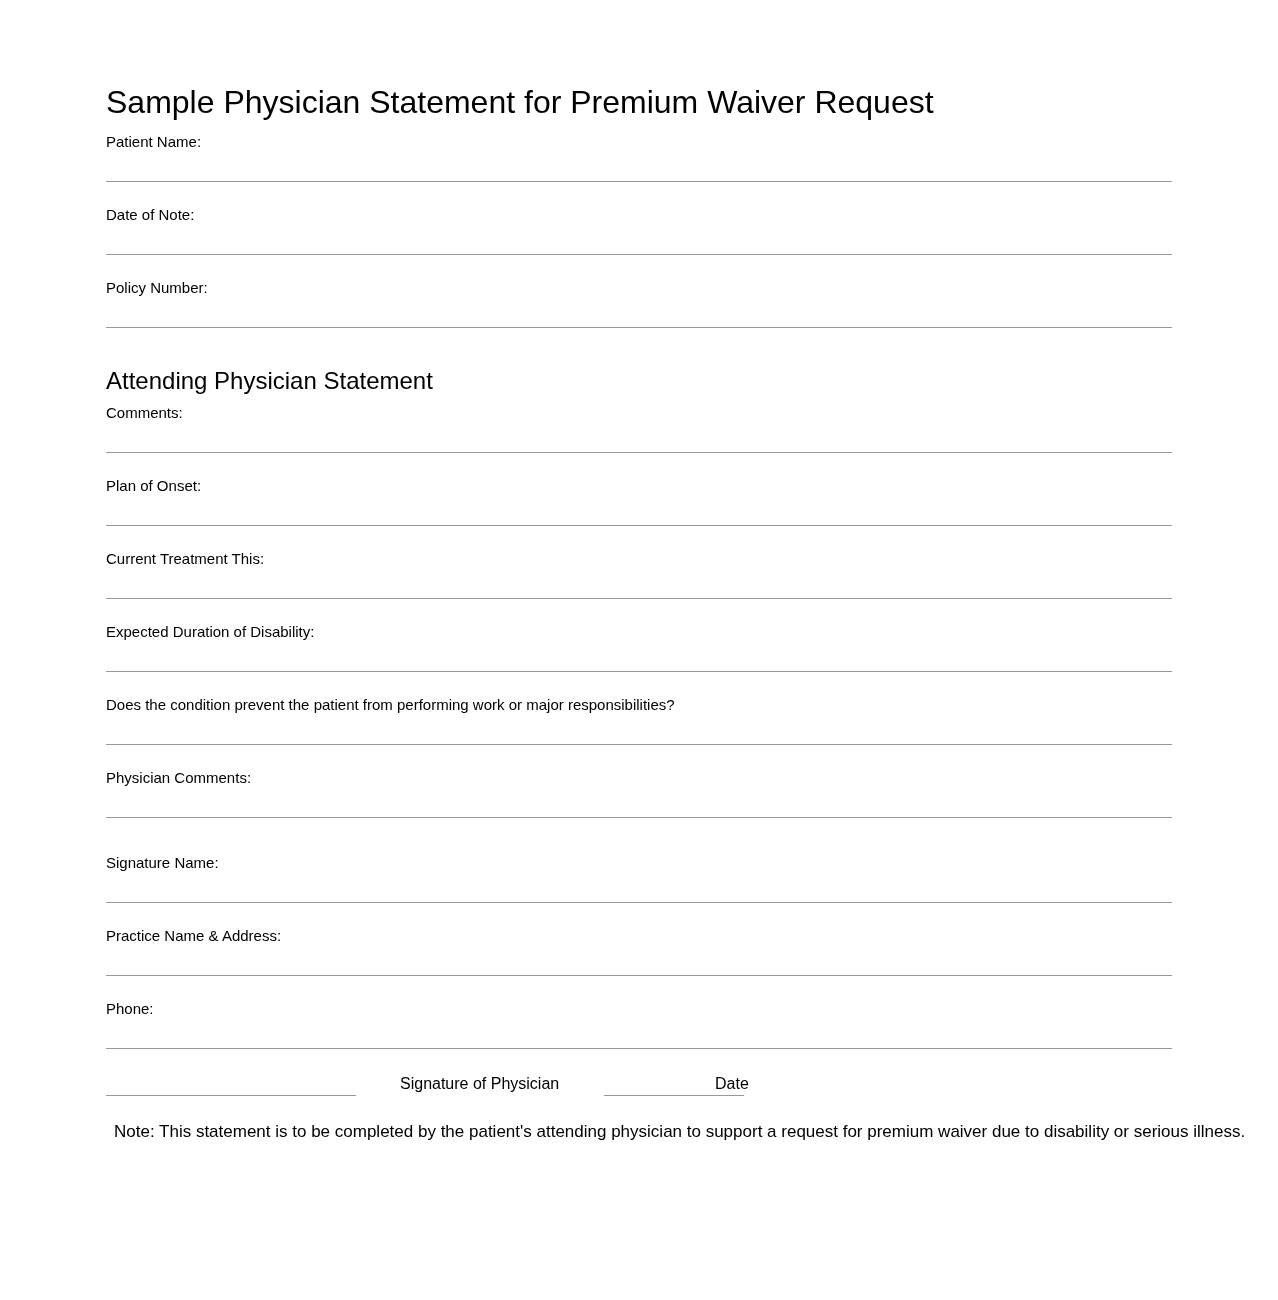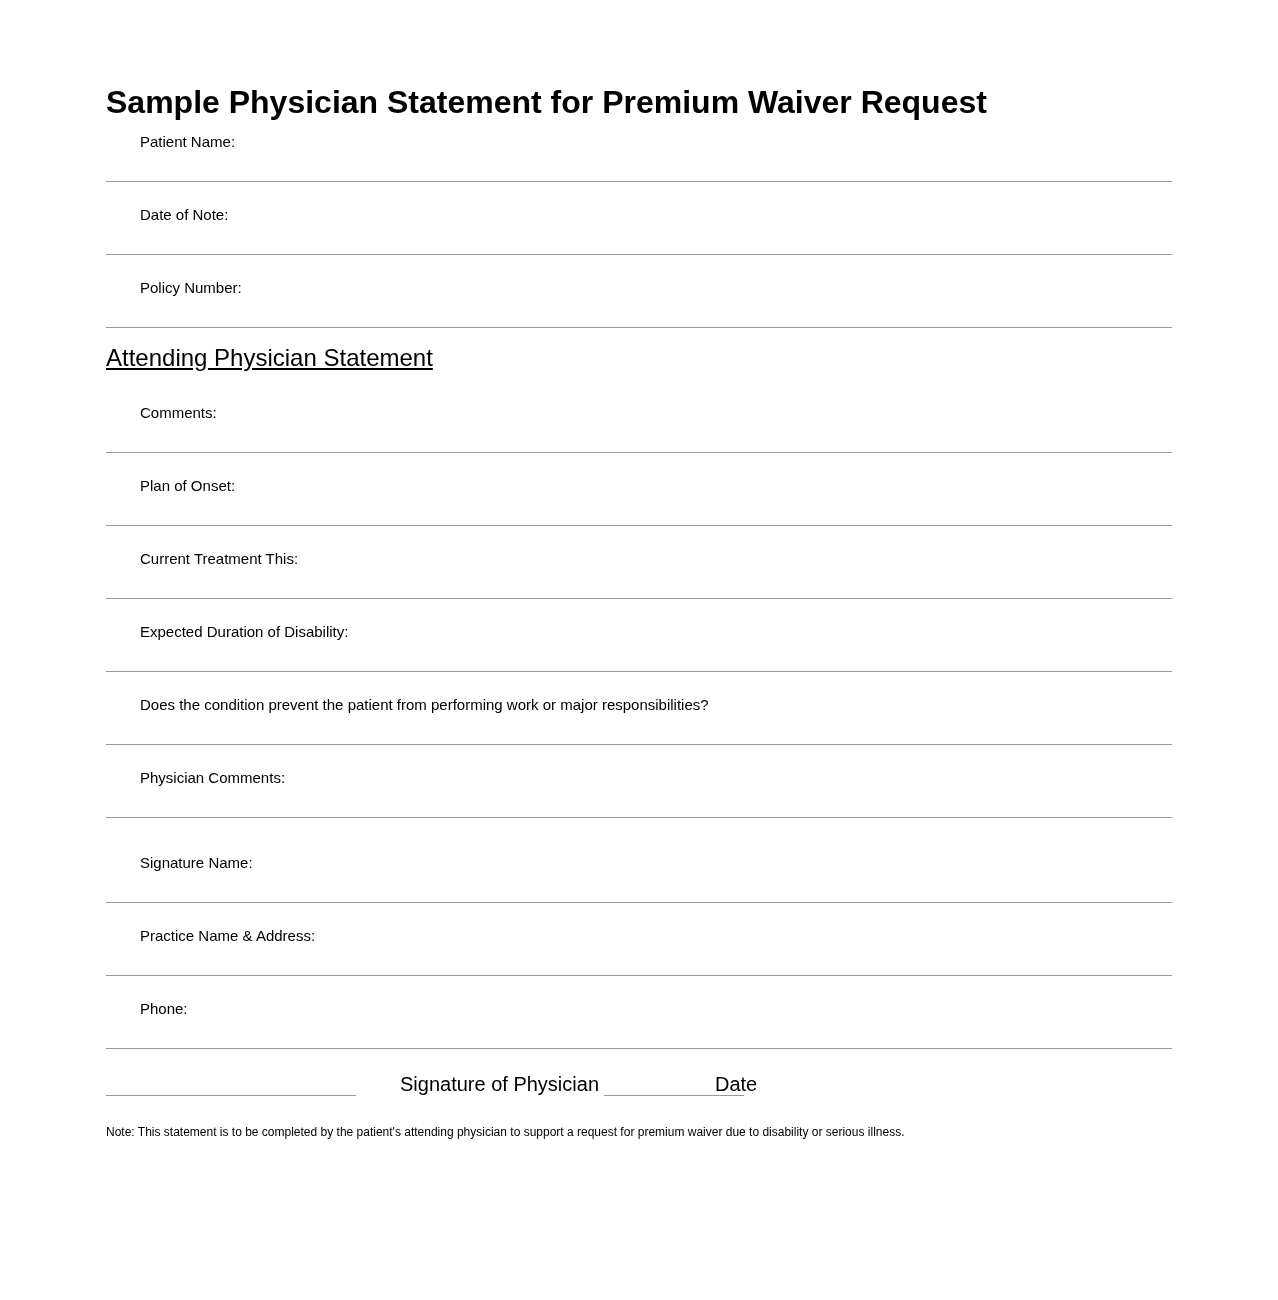--- a/index.html
+++ b/index.html
@@ -1,46 +1,46 @@
 <!DOCTYPE html>
 <html><head>
 <meta charset="utf-8">
 <style>
   html, body { margin: 0; padding: 0; background: #ffffff; }
   body { width: 1278px; height: 1300px; position: relative; font-family: "Liberation Sans", sans-serif; color: #000; }
   .page { position: absolute; left: 106px; top: 0; width: 1066px; }
-  .title { position: absolute; top: 82px; left: 0; font-size: 32px; font-weight: bold; margin: 0; white-space: nowrap; line-height: 40px; }
+  .title { position: absolute; top: 82px; left: 0; font-size: 32px; font-weight: normal; margin: 0; white-space: nowrap; line-height: 40px; }
   .h2 { position: absolute; left: 0; font-size: 24px; font-weight: normal; margin: 0; white-space: nowrap; line-height: 30px; }
   .field { position: absolute; left: 0; width: 1066px; }
-  .field-label { position: absolute; left: 0; top: 0; font-size: 15px; line-height: 18px; white-space: nowrap; margin-left: 34px; }
+  .field-label { position: absolute; left: 0; top: 0; font-size: 15px; line-height: 18px; white-space: nowrap; }
   .field-line { position: absolute; left: 0; width: 1066px; height: 0; border-top: 1px solid #999999; }
   .sig-line { position: absolute; height: 0; border-top: 1px solid #999999; }
-  .sig-label { position: absolute; font-size: 20px; line-height: 20px; white-space: nowrap; }
-  .note { position: absolute; left: 0; font-size: 12px; line-height: 16px; white-space: nowrap; }
+  .sig-label { position: absolute; font-size: 16px; line-height: 20px; white-space: nowrap; }
+  .note { position: absolute; left: 8px; font-size: 17px; line-height: 16px; white-space: nowrap; }
 </style>
 </head>
 <body>
 
 <div class="page">
   <h1 class="title">Sample Physician Statement for Premium Waiver Request</h1>
 
   <div class="field" style="top:133px;">
     <span class="field-label">Patient Name:</span>
     <div class="field-line" style="top:48px;"></div>
   </div>
   <div class="field" style="top:206px;">
     <span class="field-label">Date of Note:</span>
     <div class="field-line" style="top:48px;"></div>
   </div>
   <div class="field" style="top:279px;">
     <span class="field-label">Policy Number:</span>
     <div class="field-line" style="top:48px;"></div>
   </div>
 
-  <h2 class="h2" style="top:343px;text-decoration:underline;">Attending Physician Statement</h2>
+  <h2 class="h2" style="top:366px;">Attending Physician Statement</h2>
 
   <div class="field" style="top:404px;">
     <span class="field-label">Comments:</span>
     <div class="field-line" style="top:48px;"></div>
   </div>
   <div class="field" style="top:477px;">
     <span class="field-label">Plan of Onset:</span>
     <div class="field-line" style="top:48px;"></div>
   </div>
   <div class="field" style="top:550px;">

